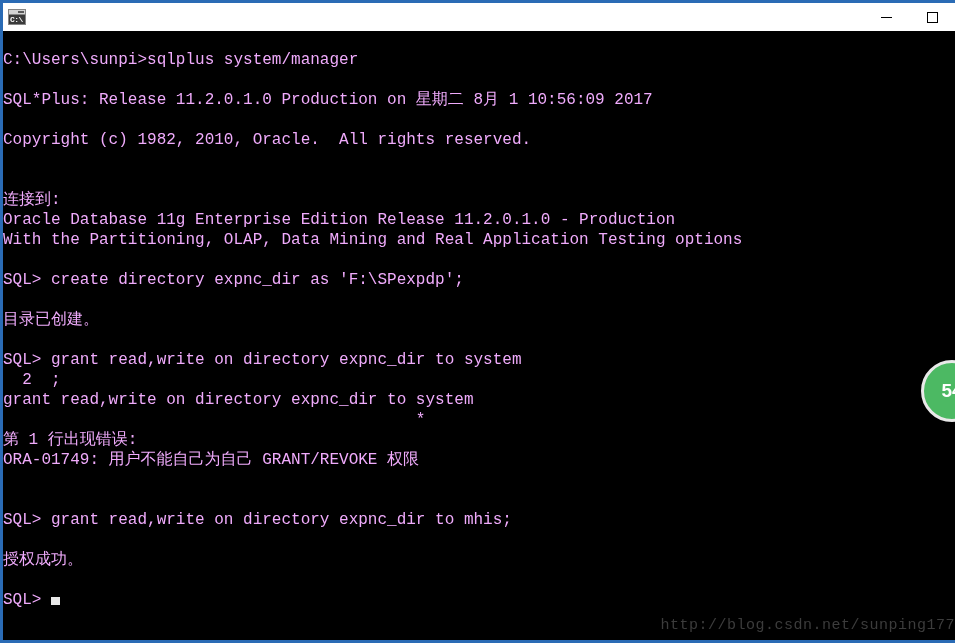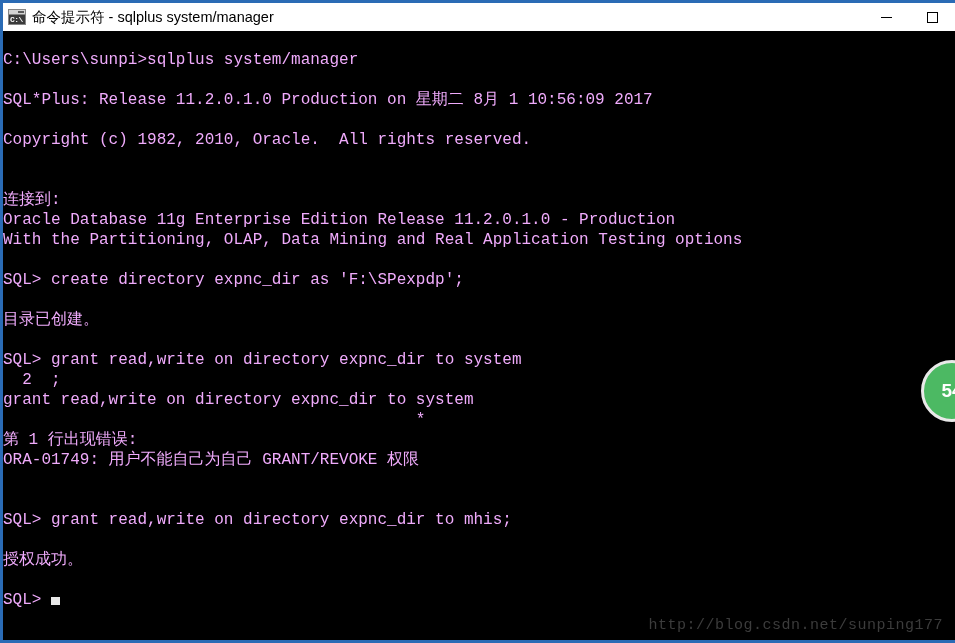--- a/index.html
+++ b/index.html
@@ -142,21 +142,21 @@
     width: 9px;
     height: 8px;
     background: #e8e8e8;
     vertical-align: baseline;
     position: relative;
     top: 1px;
   }
 
   #watermark {
     position: absolute;
-    right: 12px;
+    right: 0;
     bottom: 6px;
     font-family: "Liberation Mono", "DejaVu Sans Mono", monospace;
     font-size: 15px;
     color: #3c3c3c;
     letter-spacing: 0.5px;
     white-space: nowrap;
   }
 
   
   #badge {
@@ -186,21 +186,20 @@
 <body>
 
 <div id="window">
 
   <div id="titlebar">
     <div id="titlebar-left">
       <div class="cmd-icon">
         <div class="bar"></div>
         <div class="prompt">C:\</div>
       </div>
-      <span id="title-text">命令提示符 - sqlplus  system/manager</span>
     </div>
     <div id="titlebar-buttons">
       <div class="win-btn">
         <span class="glyph-min"></span>
       </div>
       <div class="win-btn">
         <span class="glyph-max"></span>
       </div>
     </div>
   </div>

